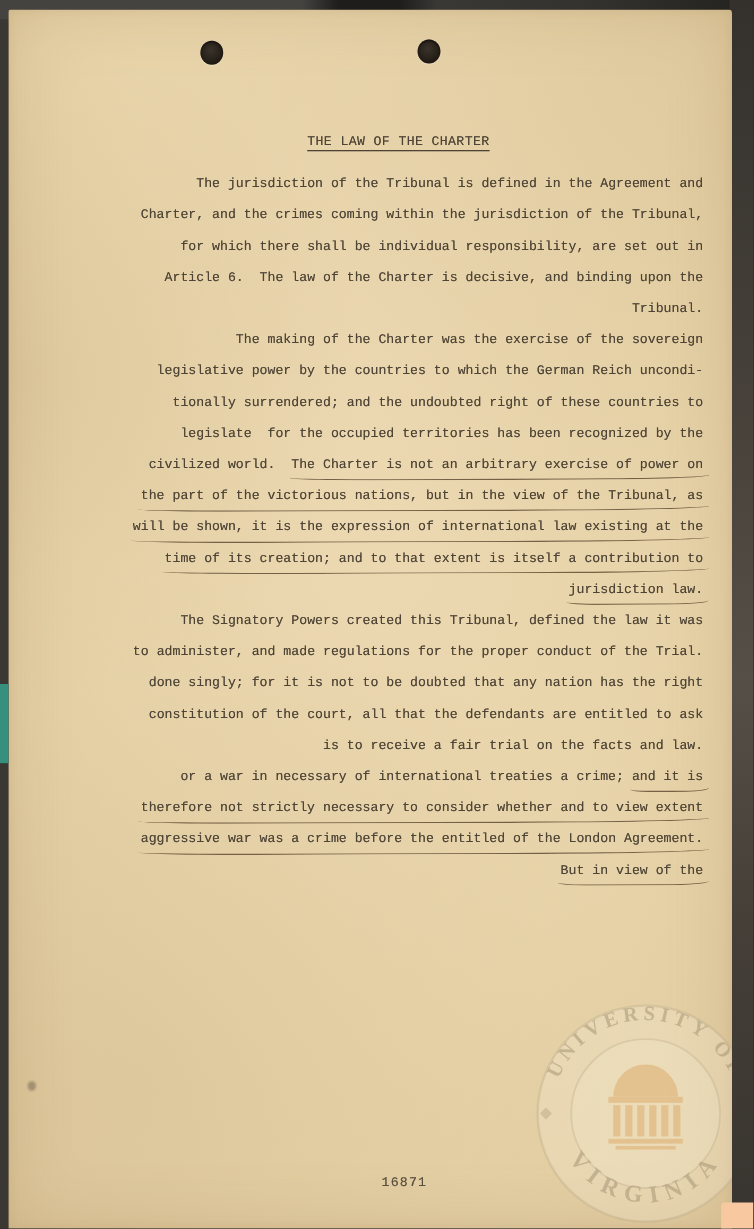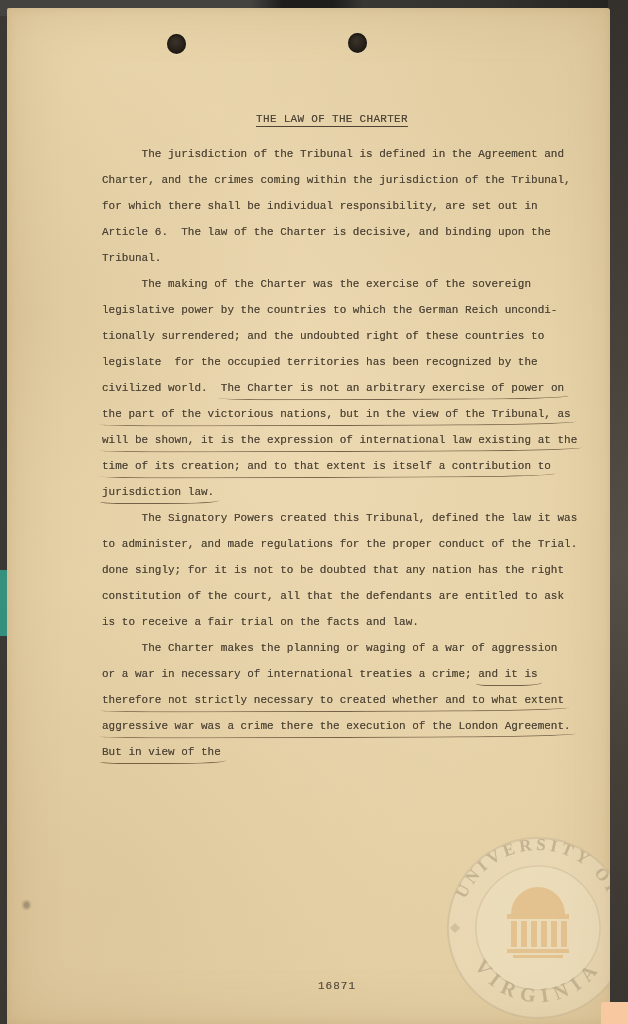--- a/index.html
+++ b/index.html
@@ -41,20 +41,21 @@
     box-shadow:0 1px 1px rgba(255,255,255,.25), inset 0 1px 2px rgba(0,0,0,.6);
   }
   .hole-left{left:160px;top:26px;}
   .hole-right{left:341px;top:25px;}
   .textblock{
     position:absolute;left:95px;top:98px;width:484px;
     color:#4e4435;
     font-size:11px;
     text-shadow:0 0 .5px rgba(78,68,53,.65);
     z-index:4;
+    text-align:right;
   }
   .doc-title{
     width:max-content;
     margin:0 auto 9px auto;
     transform:translateX(-12px);
     height:26px;line-height:26px;
     letter-spacing:.3px;
     text-decoration:underline;
     text-underline-offset:3.5px;
     text-decoration-thickness:1.4px;
@@ -149,24 +150,23 @@
           <div class="line"><span class="seg">civilized world.  </span><span class="seg u">The Charter is not an arbitrary exercise of power on</span></div>
           <div class="line"><span class="seg u">the part of the victorious nations, but in the view of the Tribunal, as</span></div>
           <div class="line"><span class="seg u">will be shown, it is the expression of international law existing at the</span></div>
           <div class="line"><span class="seg u">time of its creation; and to that extent is itself a contribution to</span></div>
           <div class="line"><span class="seg u">jurisdiction law.</span></div>
           <div class="line"><span class="seg">      The Signatory Powers created this Tribunal, defined the law it was</span></div>
           <div class="line"><span class="seg">to administer, and made regulations for the proper conduct of the Trial.</span></div>
           <div class="line"><span class="seg">done singly; for it is not to be doubted that any nation has the right</span></div>
           <div class="line"><span class="seg">constitution of the court, all that the defendants are entitled to ask</span></div>
           <div class="line"><span class="seg">is to receive a fair trial on the facts and law.</span></div>
-          <div class="line"><span class="seg">      The Charter makes the planning or waging of a war of aggression</span></div>
           <div class="line"><span class="seg">or a war in necessary of international treaties a crime; </span><span class="seg u">and it is</span></div>
-          <div class="line"><span class="seg u">therefore not strictly necessary to created whether and to what extent</span></div>
-          <div class="line"><span class="seg u">aggressive war was a crime there the execution of the London Agreement.</span></div>
+          <div class="line"><span class="seg u">therefore not strictly necessary to consider whether and to view extent</span></div>
+          <div class="line"><span class="seg u">aggressive war was a crime before the entitled of the London Agreement.</span></div>
           <div class="line"><span class="seg u">But in view of the</span></div>
         </div>
     </div>
 
     <div class="page-number">16871</div>
     <div class="smudge"></div>
   </div>
 
   <div class="peach-corner" style="background: rgb(248, 201, 161);"></div>
 </div>

